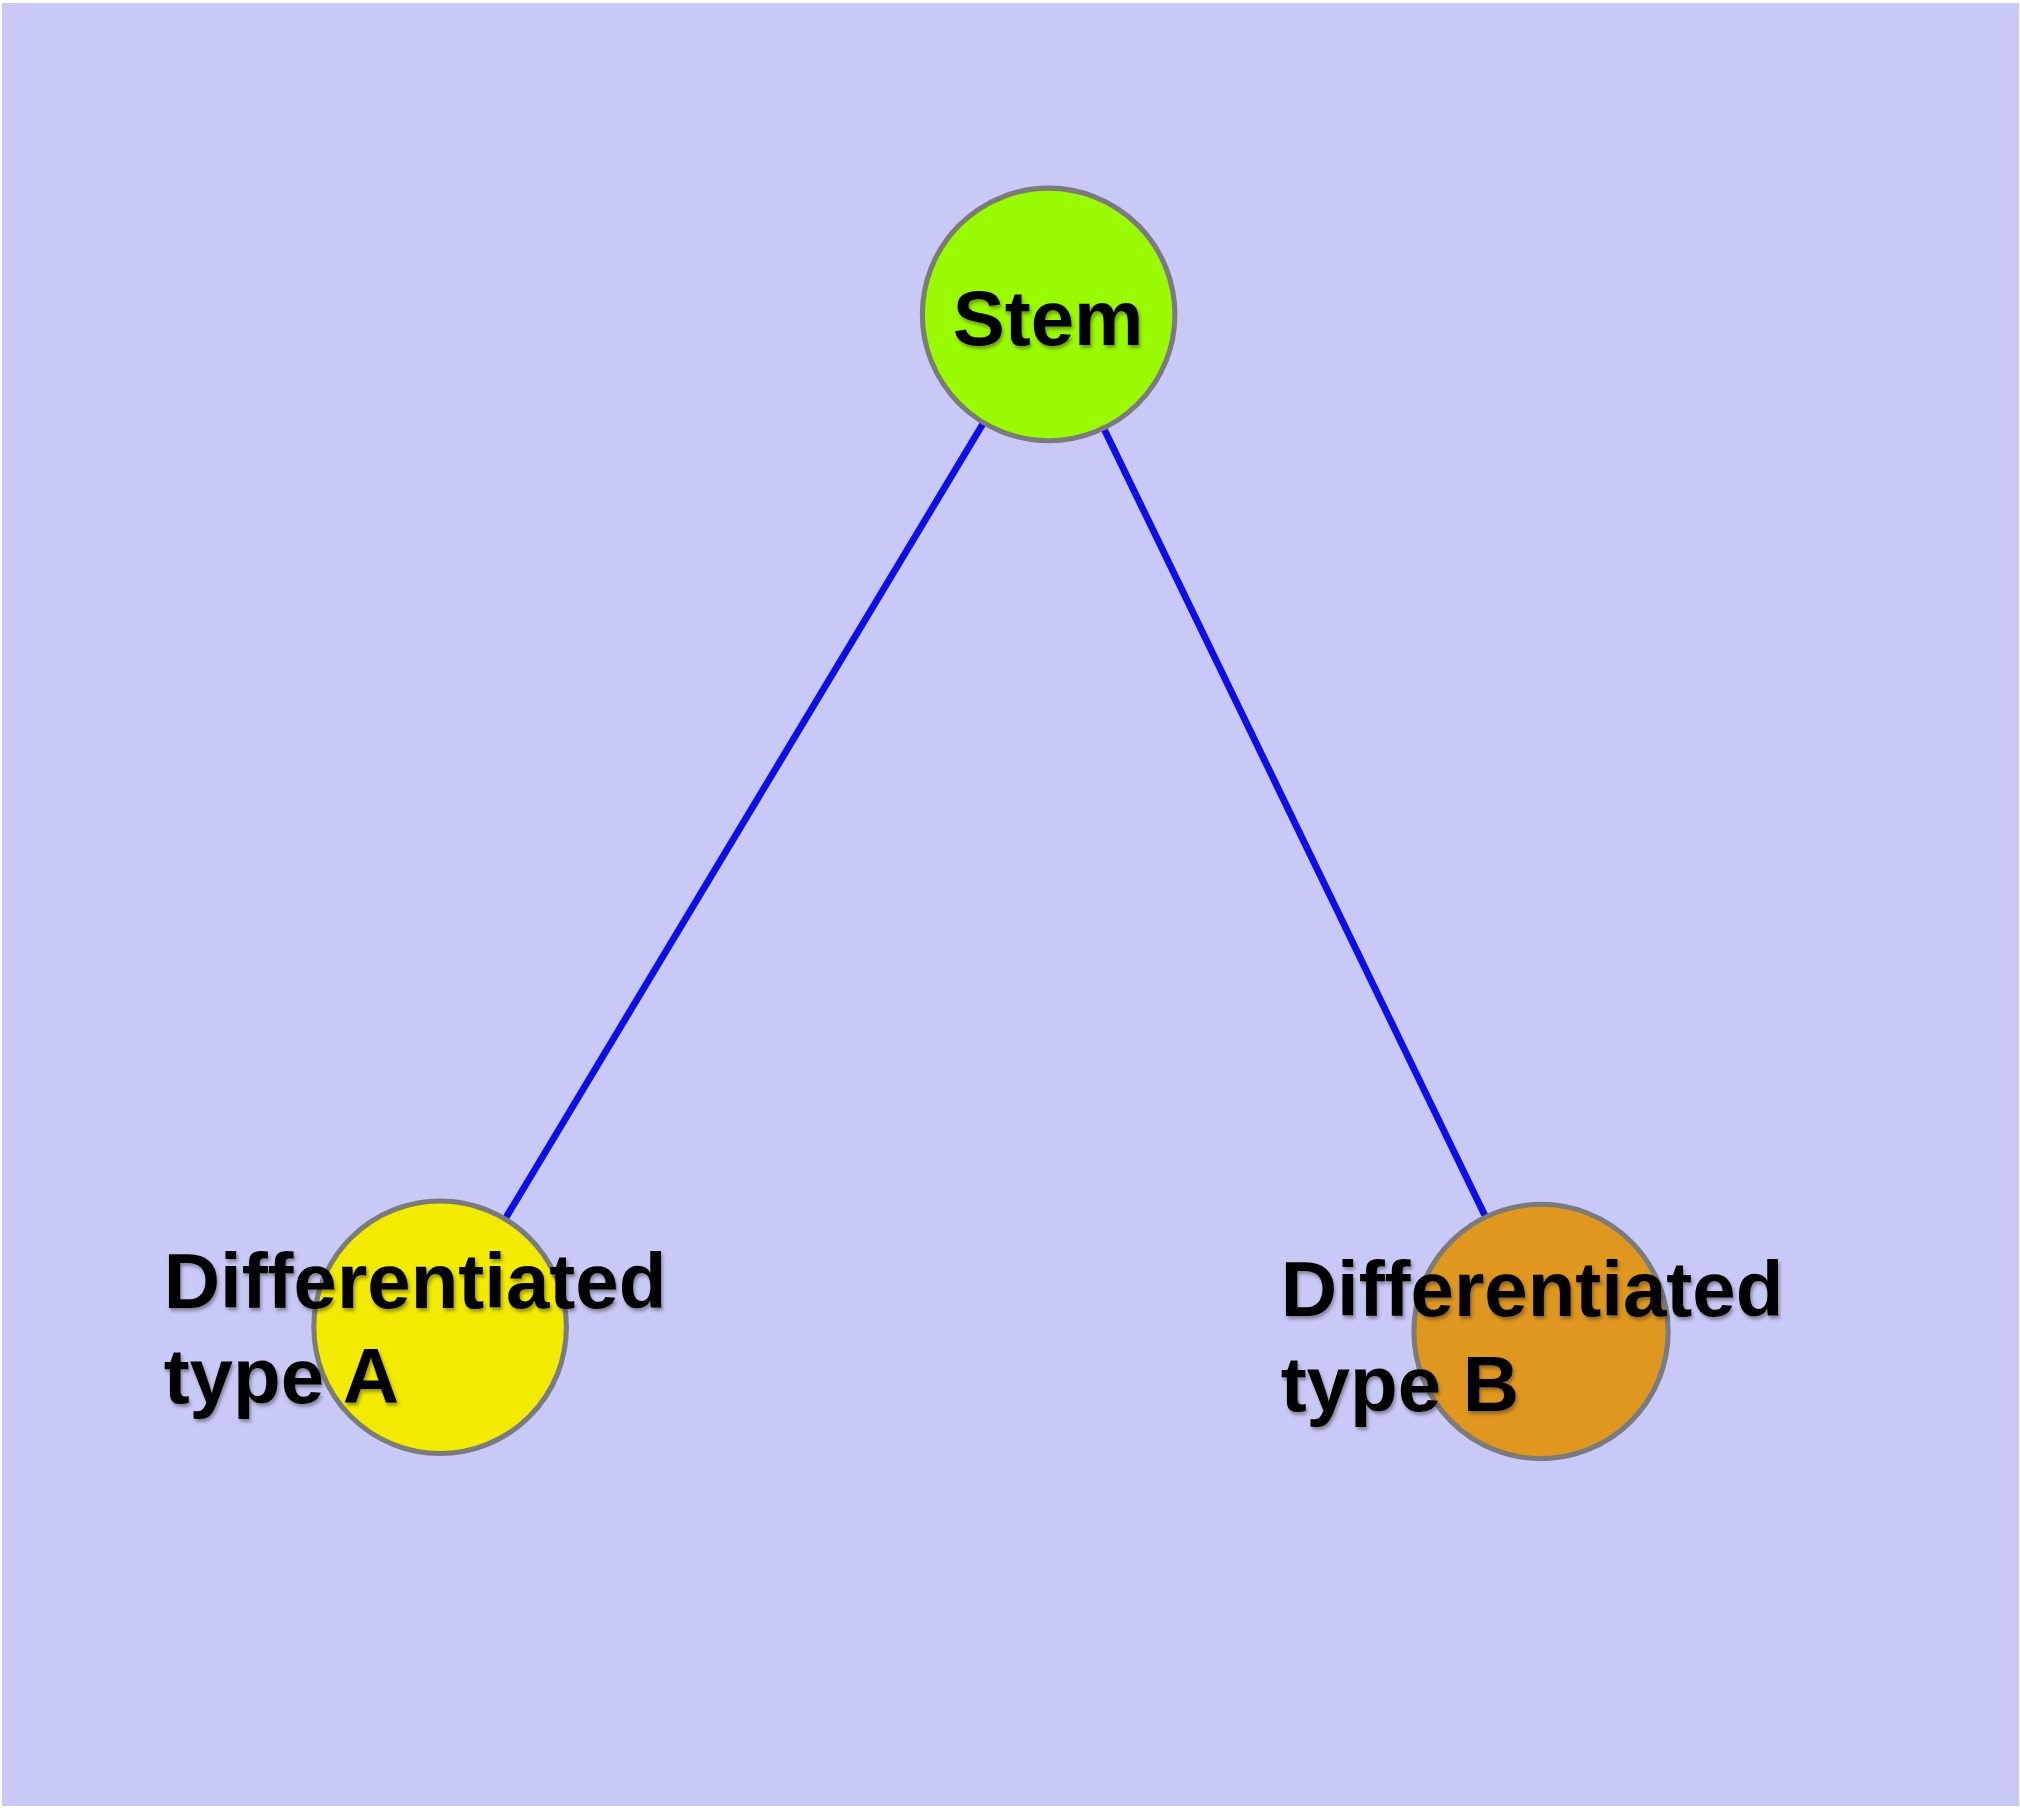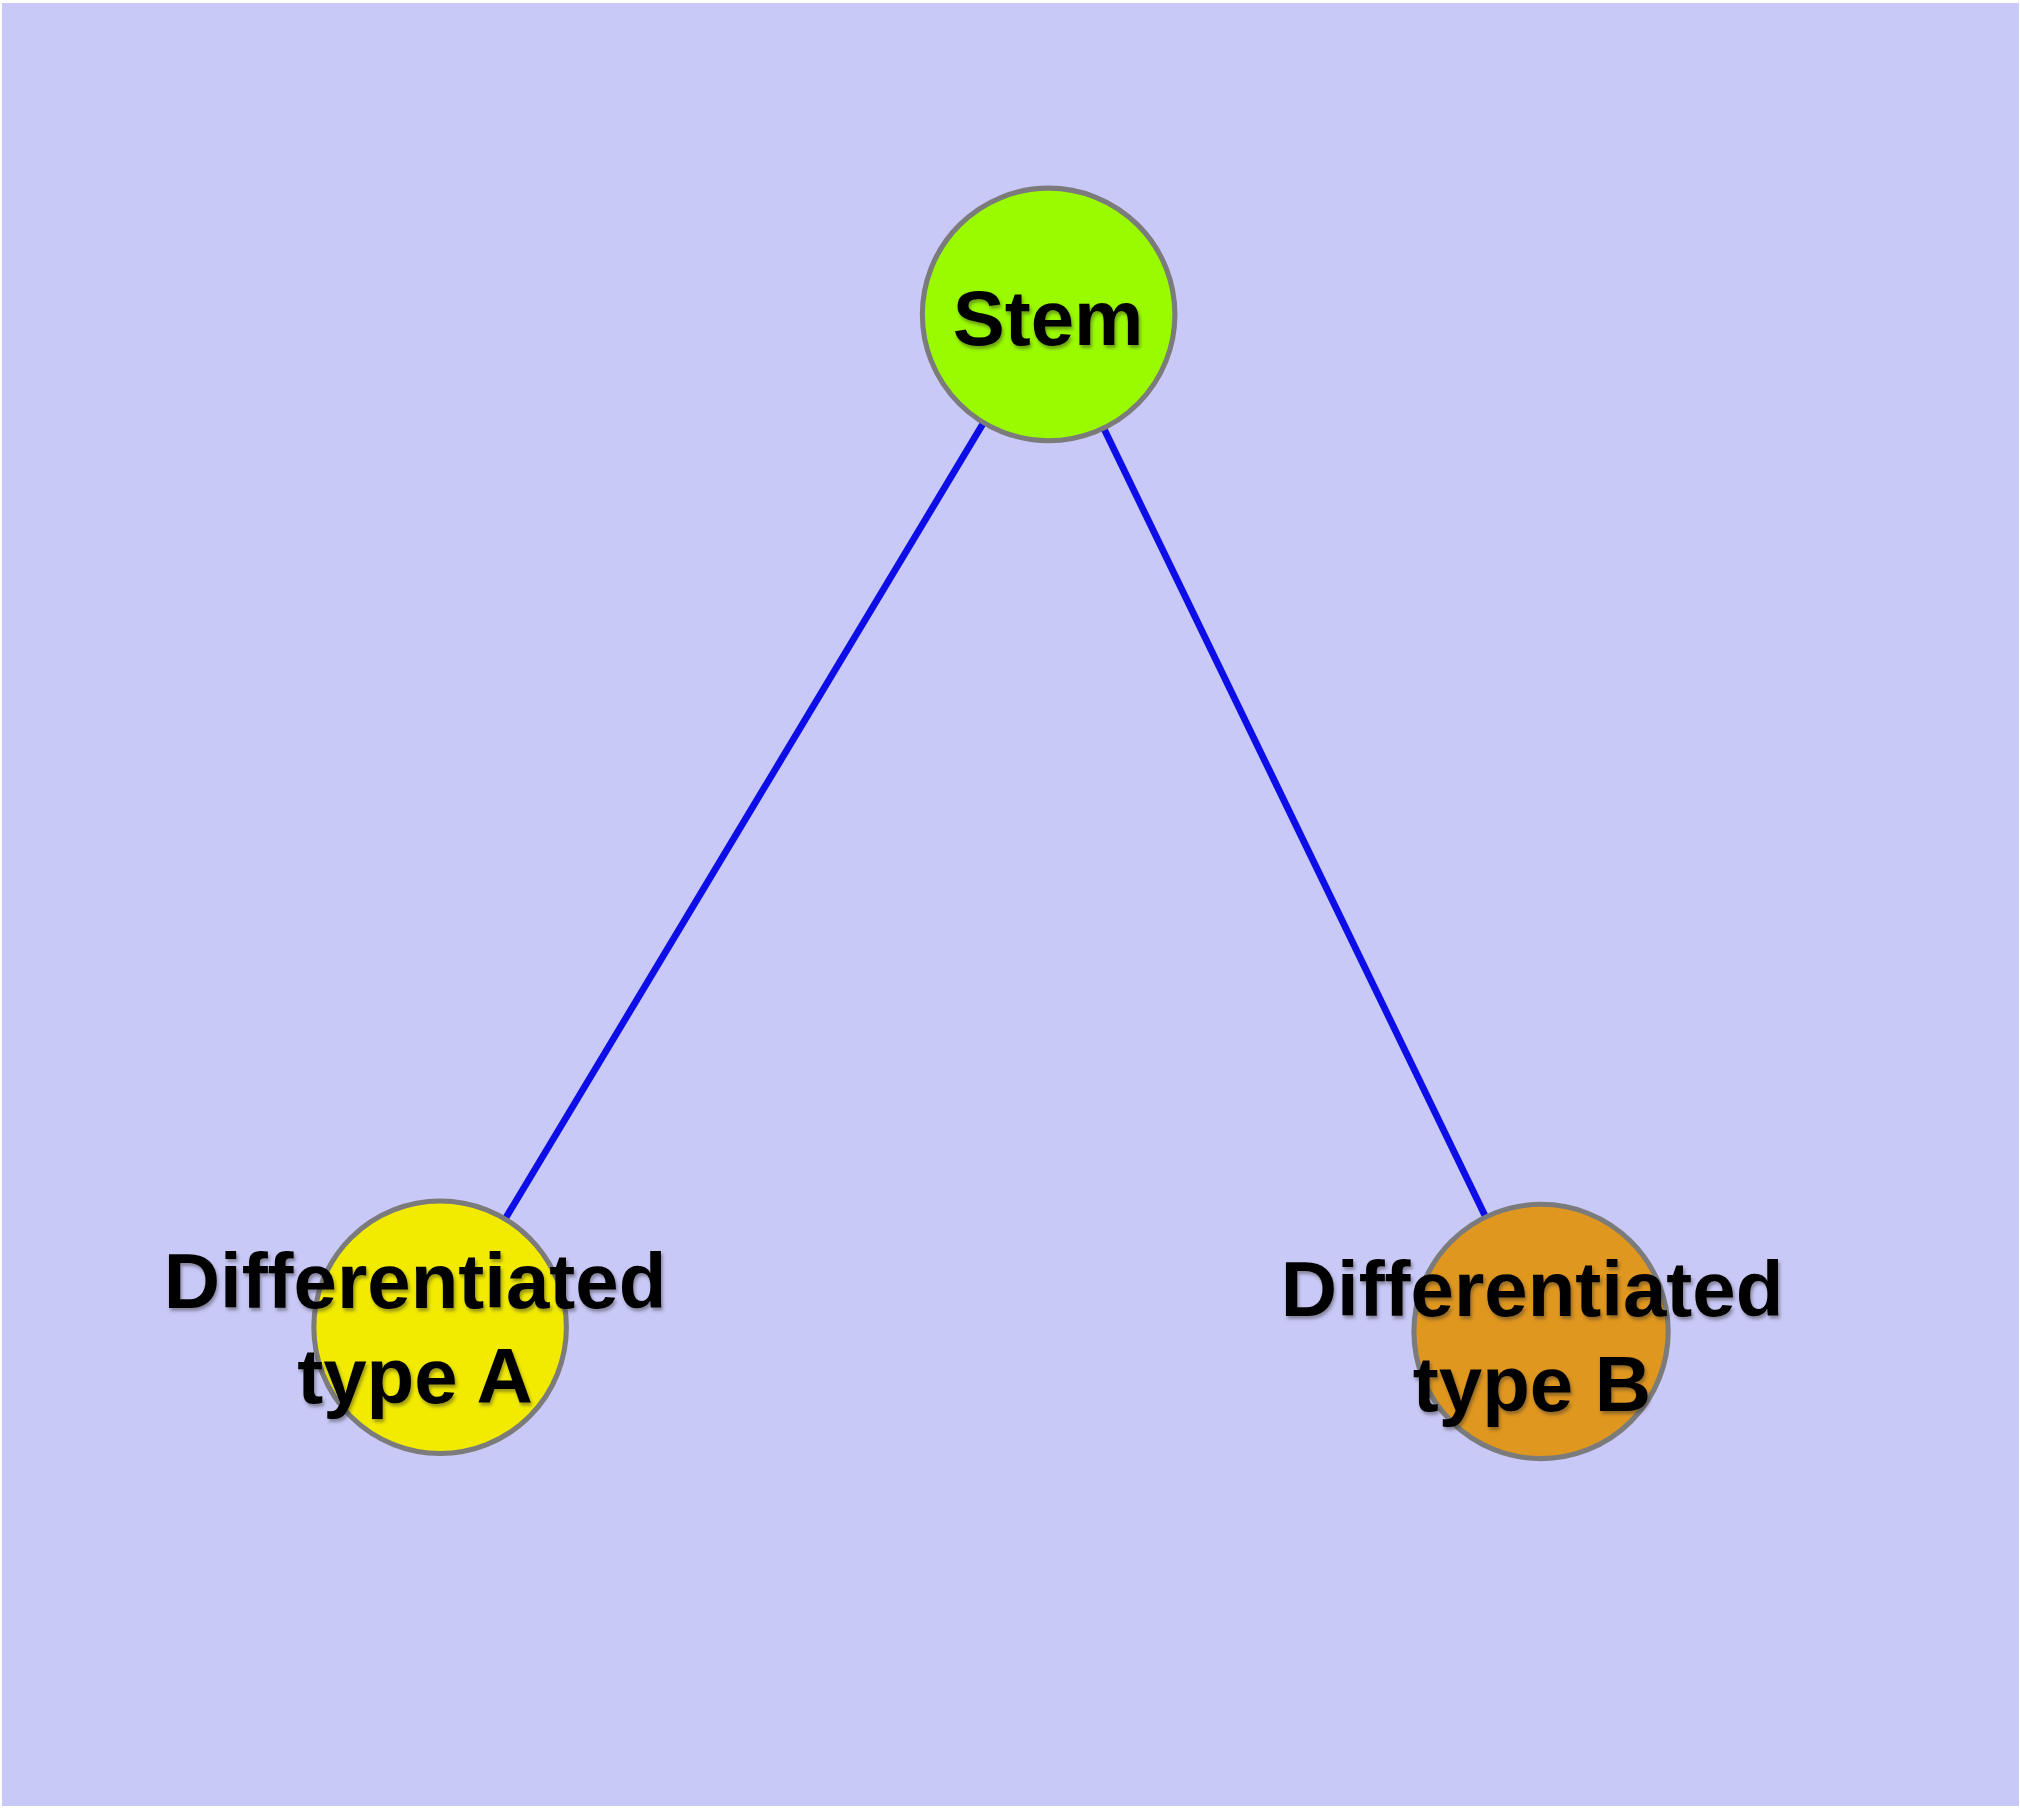--- a/index.html
+++ b/index.html
@@ -37,21 +37,21 @@
     height: 1812px;
     pointer-events: none;
   }
   .node-label {
     position: absolute;
     transform: translate(-50%, -50%);
     font-size: 78px;
     font-weight: bold;
     line-height: 95px;
     white-space: pre-line;
-    text-align: center;
+    text-align: left;
     color: #000000;
     text-shadow: 1.7px 3.4px 3.4px rgba(50,50,50,0.45);
   }
 </style>
 </head>
 <body style="background: rgb(255, 255, 255);">
 
 <div class="stage">
   <div class="canvas-bg" style="background: rgb(201, 201, 247);"></div>
   <svg id="graph" viewBox="0 0 2384 2138">

